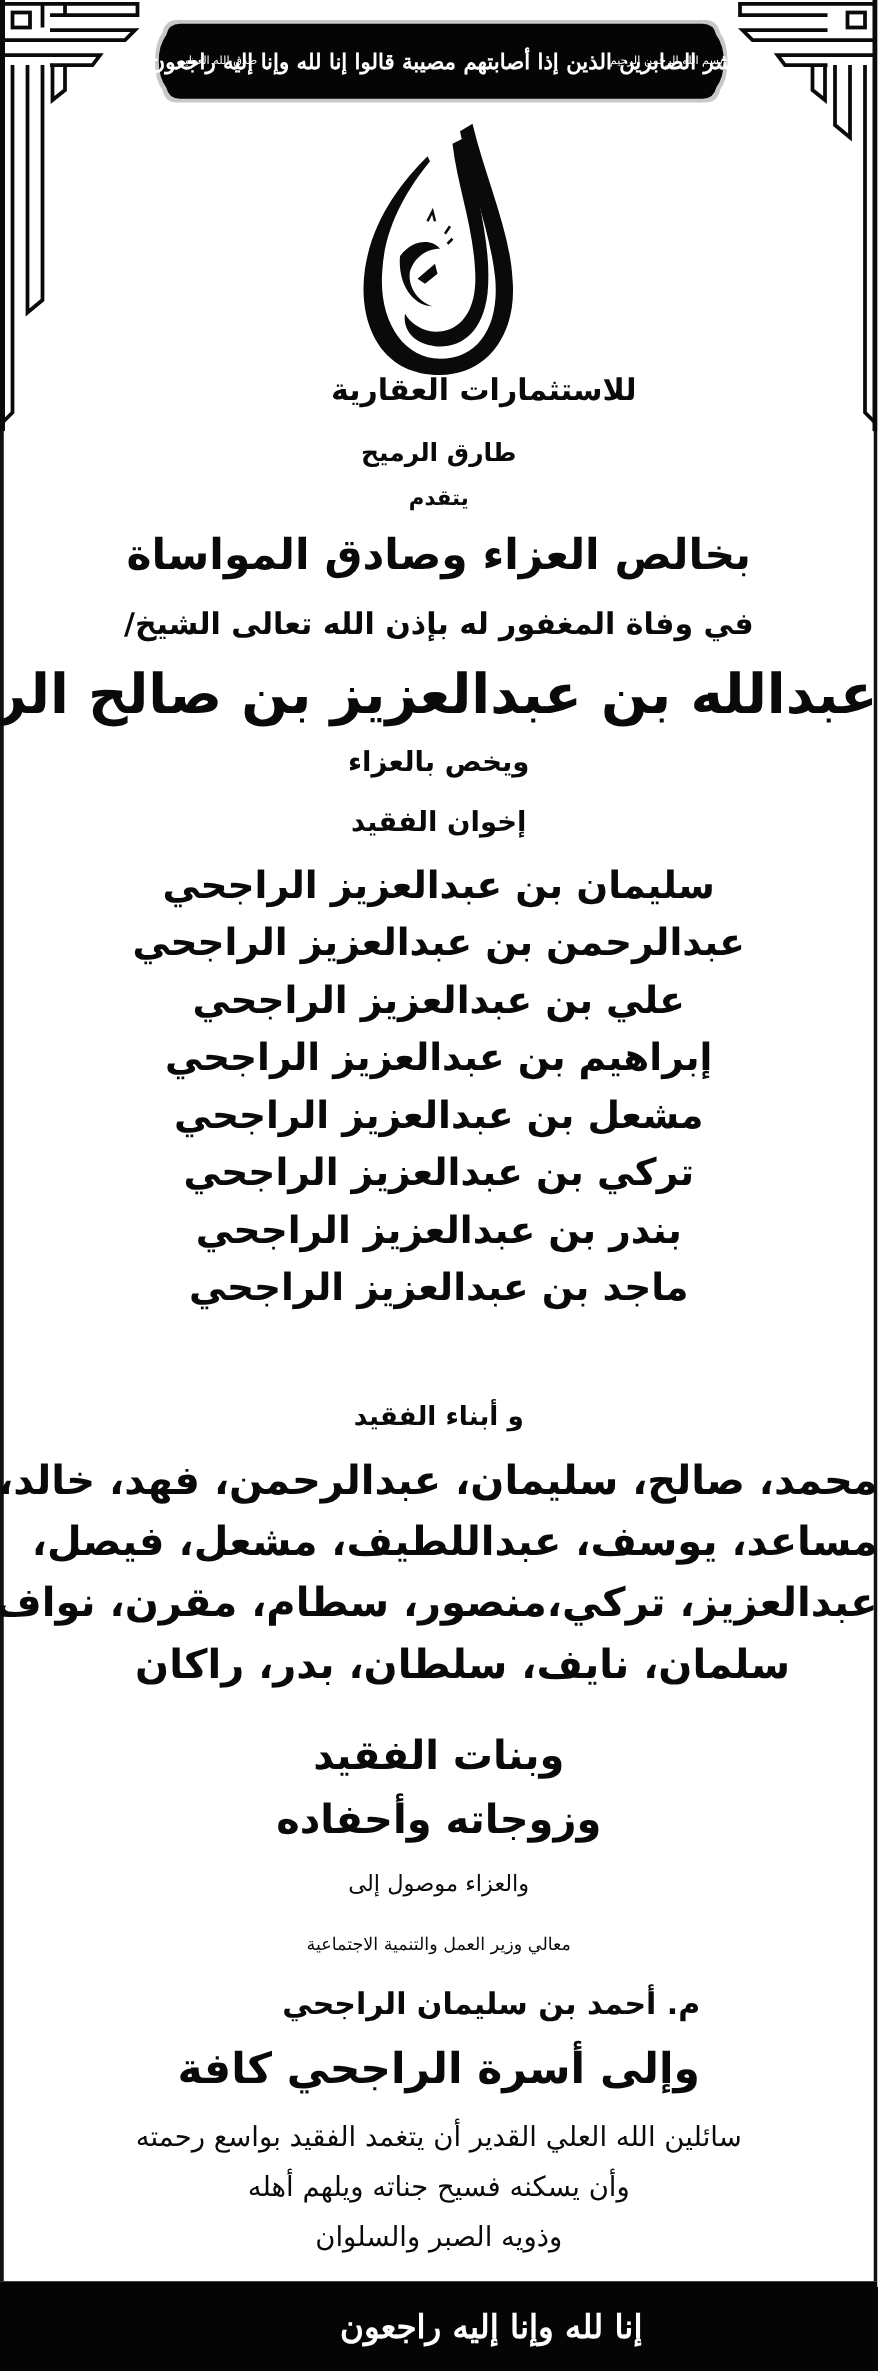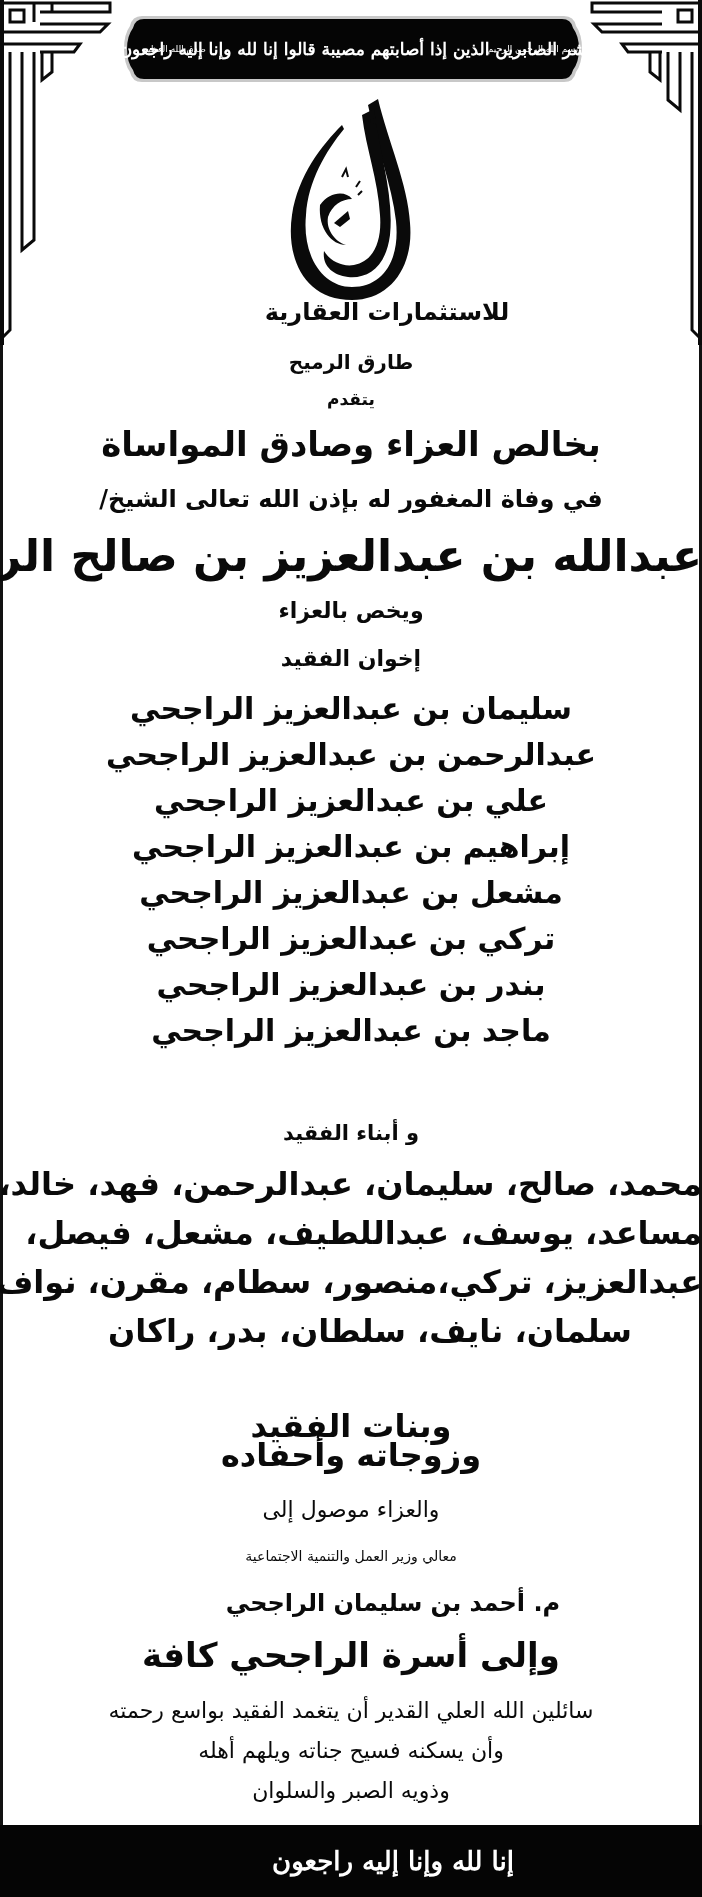--- a/index.html
+++ b/index.html
@@ -42,23 +42,23 @@
 
   .brothers { position: absolute; left: 0; top: 686px; width: 702px; direction: rtl; }
   .brother { height: 46px; line-height: 46px; text-align: center; font-size: 30px; font-weight: bold;
              white-space: nowrap; }
 
   .l-sons-head { top: 1121px; font-size: 21px; }
   .sons { position: absolute; left: 0; top: 1160px; width: 702px; direction: rtl; }
   .son-line { height: 49px; line-height: 49px; text-align: center; font-size: 32px; font-weight: bold;
               white-space: nowrap; margin-left: 38px; }
 
-  .l-daughters { top: 1385px; font-size: 32px; margin-top: 22px; }
+  .l-daughters { top: 1385px; font-size: 32px; }
   .l-wives { top: 1436px; font-size: 32px; }
-  .l-extended { top: 1497px; font-size: 22px; font-weight: normal; }
+  .l-extended { top: 1497px; font-size: 18px; font-weight: normal; }
   .l-minister { top: 1548px; font-size: 14px; font-weight: normal; }
   .l-minister-name { top: 1589px; font-size: 24px; padding-left: 42px; }
   .l-family { top: 1635px; font-size: 34px; }
   .l-prayer { font-size: 22px; font-weight: normal; }
   .l-prayer1 { top: 1698px; }
   .l-prayer2 { top: 1738px; }
   .l-prayer3 { top: 1778px; }
 
   .footer { position: absolute; left: 0; top: 1825px; width: 702px; height: 72px; background: #050505; }
   .footer-text { position: absolute; left: 0; top: 0; width: 702px; height: 72px; display: flex;

